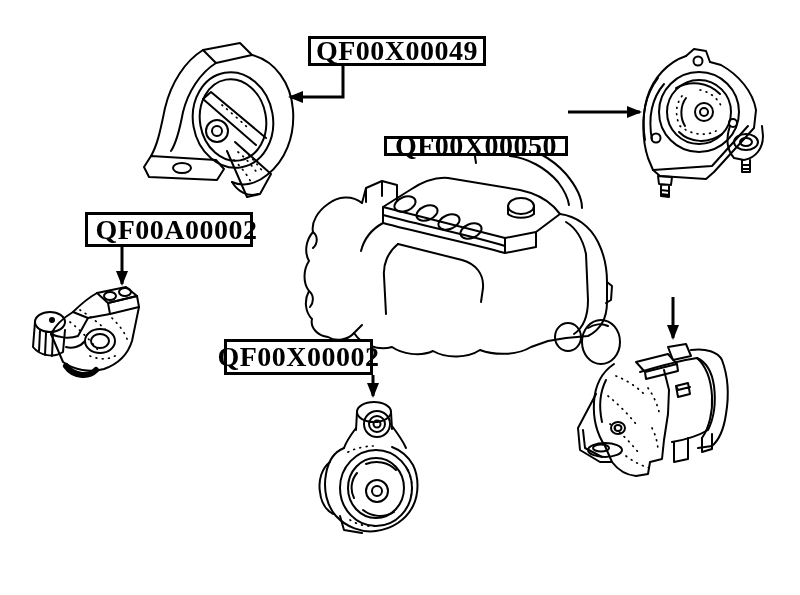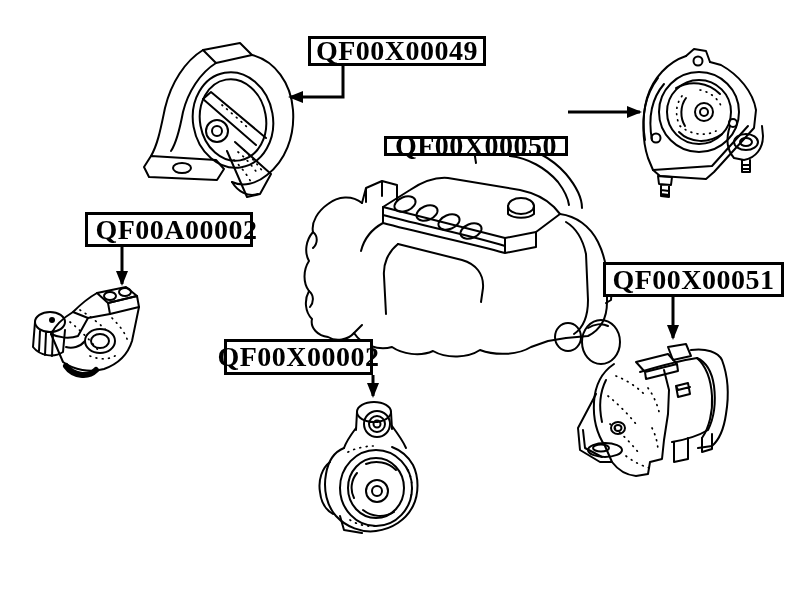--- a/index.html
+++ b/index.html
@@ -193,17 +193,14 @@
   </div>
   <div class="plabel lab2">
     <span>QF00X00050</span>
   </div>
   <div class="plabel lab3">
     <span>QF00A00002</span>
   </div>
   <div class="plabel lab4">
     <span>QF00X00002</span>
   </div>
-  <div class="plabel lab5">
-    <span>QF00X00051</span>
-  </div>
 
 </div>
 
 </body></html>

